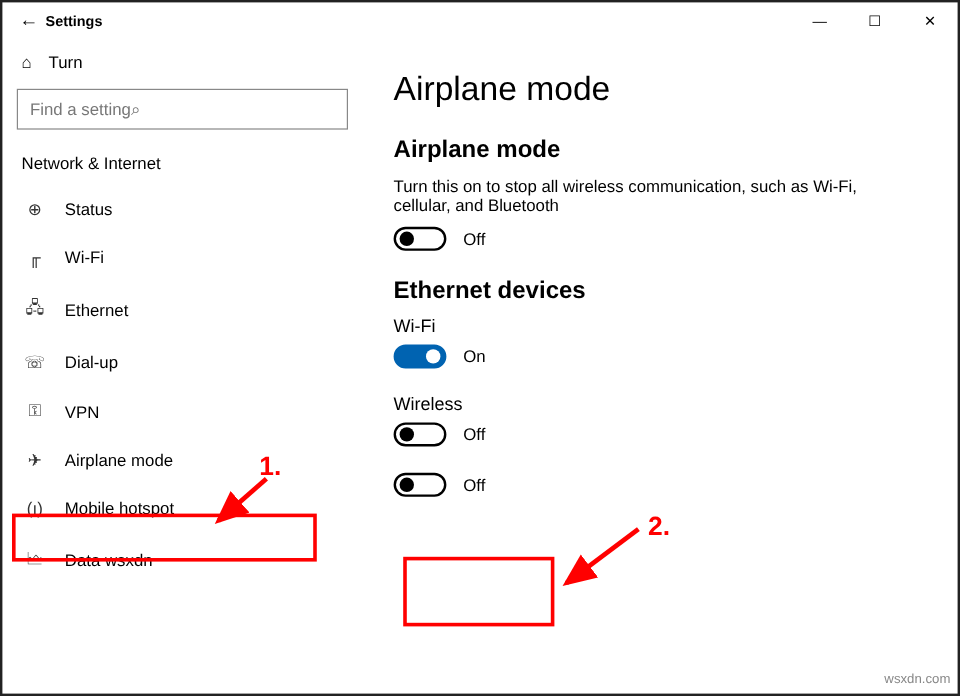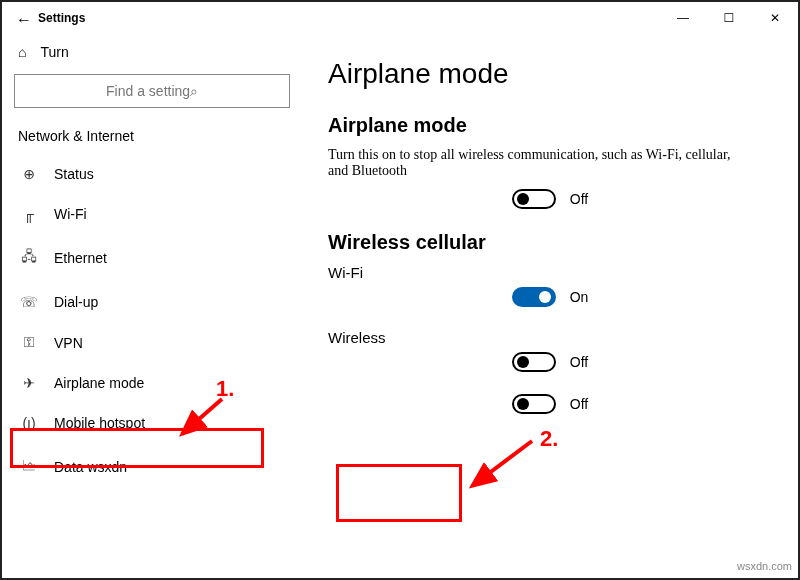--- a/index.html
+++ b/index.html
@@ -22,35 +22,35 @@
     padding-left: 8px;
   }
   .titlebar .back { width: 28px; text-align: center; font-size: 16px; cursor: pointer; }
   .titlebar .title { flex: 1; font-weight: bold; }
   .win-controls { display: flex; }
   .win-controls div { width: 46px; height: 32px; display: flex; align-items: center; justify-content: center; font-size: 12px; cursor: pointer; }
   .body { display: flex; height: calc(100% - 32px); }
   .sidebar { width: 300px; padding: 0 12px 0 12px; }
   .home-row { display: flex; align-items: center; gap: 14px; padding: 10px 4px 14px 4px; font-size: 14px; cursor: pointer; }
   .search-box {
-    display: flex; align-items: center; justify-content: center;
+    display: flex; align-items: center; justify-content: flex-start;
     border: 1px solid #888; height: 34px; padding: 0 10px; color: #777;
     font-size: 14px; margin-bottom: 18px; cursor: text;
   }
   .category { font-weight: 400; font-size: 14px; padding: 2px 4px 10px 4px; }
   .nav-item {
     display: flex; align-items: center; gap: 16px;
     padding: 12px 6px; font-size: 14px; cursor: pointer;
   }
   .nav-item .icon { width: 18px; text-align: center; color: #333; }
   .content { flex: 1; padding: 24px 26px 0 26px; overflow: hidden; }
   .h1 { font-size: 28px; font-weight: 400; margin: 0 0 24px 0; }
   .h2 { font-size: 20px; font-weight: 600; margin: 0 0 10px 0; }
-  .desc { font-size: 14px; color: #000; margin: 0 0 10px 0; max-width: 420px; font-family: Liberation Serif, serif; }
-  .toggle-row { display: flex; align-items: center; gap: 14px; margin-bottom: 22px; justify-content: center; }
+  .desc { font-size: 14px; color: #000; margin: 0 0 10px 0; max-width: 420px; }
+  .toggle-row { display: flex; align-items: center; gap: 14px; margin-bottom: 22px; }
   .toggle {
     width: 44px; height: 20px; border: 2px solid #000; border-radius: 20px;
     position: relative; background: #fff; cursor: pointer;
   }
   .toggle .knob {
     width: 12px; height: 12px; border-radius: 50%; background: #000;
     position: absolute; top: 2px; left: 3px;
   }
   .toggle.on { background: #0063b1; border-color: #0063b1; }
   .toggle.on .knob { background: #fff; left: auto; right: 3px; }
@@ -127,21 +127,21 @@
 
     <div class="h2">Airplane mode</div>
     <div class="desc">Turn this on to stop all wireless communication, such as Wi-Fi, cellular, and Bluetooth</div>
     <div class="toggle-row">
       <div class="toggle">
             <div class="knob"></div>
           </div>
       <div class="tlabel">Off</div>
     </div>
 
-    <div class="h2">Wireless cellular</div>
+    <div class="h2">Ethernet devices</div>
 
     <div class="subhead">Wi-Fi</div>
     <div class="toggle-row">
       <div class="toggle on">
             <div class="knob"></div>
           </div>
       <div class="tlabel">On</div>
     </div>
 
     <div class="subhead">Wireless</div>

